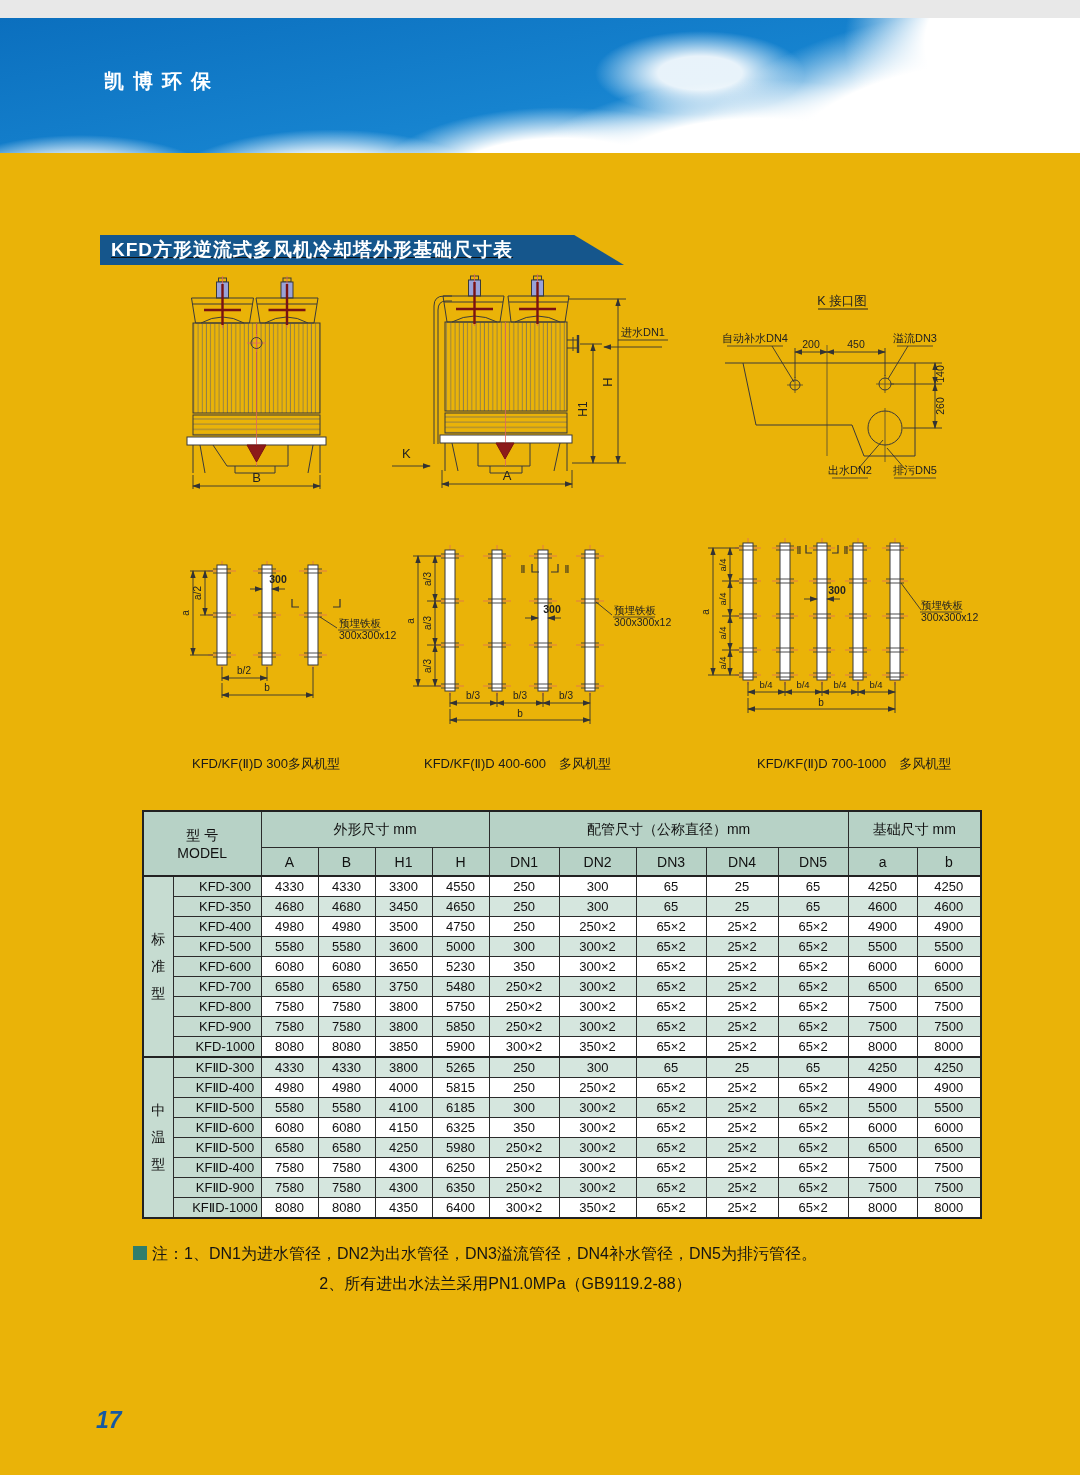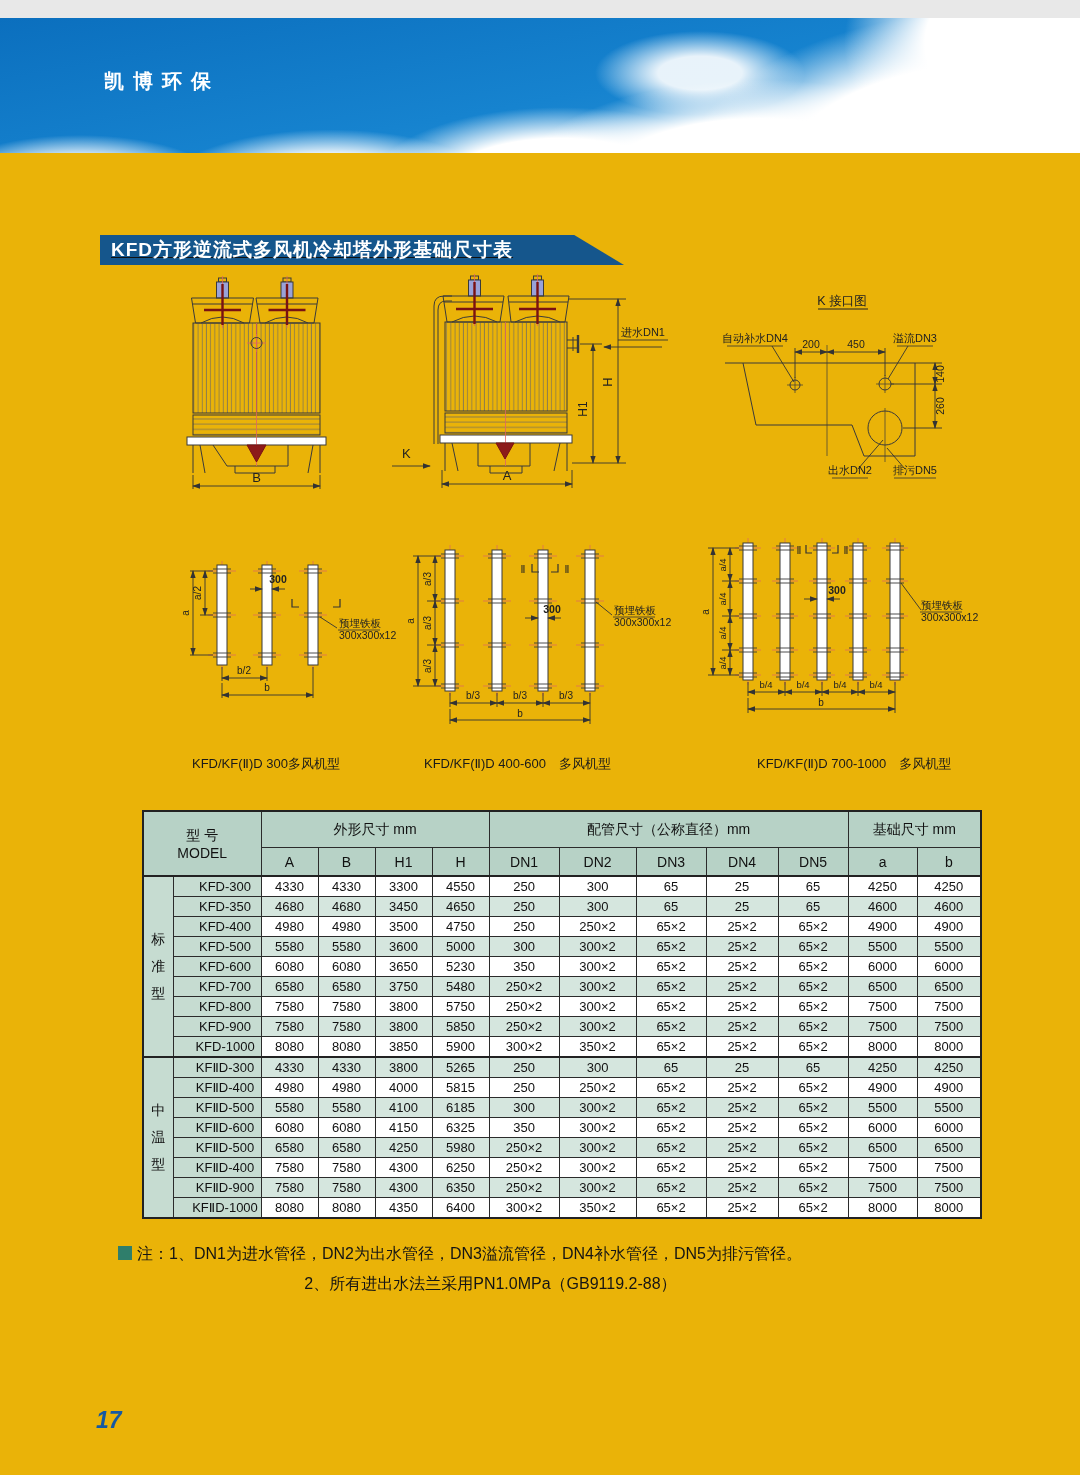--- a/index.html
+++ b/index.html
@@ -38,21 +38,21 @@
   .spec-table thead tr:last-child th{height:27px;}
   .spec-table thead{border-bottom:2px solid #222;padding-left:32px;}
   .spec-table tbody td{height:19px;font-size:13px;}
   .spec-table tbody tr.green td{background:#d5e6de;}
   .spec-table tbody tr.white td{background:#ffffff;}
   .spec-table tbody td.model-cell{background:#c6dcd1 !important;padding-left:16px;}
   .spec-table tbody td.group-cell{background:#c6dcd1 !important;font-size:14px;line-height:27px;
               white-space:pre-line;}
   .spec-table tbody tr.group-start td{border-top:2px solid #222;}
   
-  .notes{position:absolute;left:118px;top:1221px;font-size:16px;color:#141414;line-height:30px;}
+  .notes{position:absolute;left:133px;top:1221px;font-size:16px;color:#141414;line-height:30px;}
   .note-bullet{display:inline-block;width:14px;height:14px;background:#2f7e6b;margin-right:5px;
               vertical-align:-1px;}
   .note-line2{margin-left:61px;text-align:center;}
   
   .page-num{position:absolute;left:96px;top:1389px;font-size:23px;font-weight:bold;
               font-style:italic;color:#1559a2;text-align:right;}
 </style>
 </head>
 <body>
 

